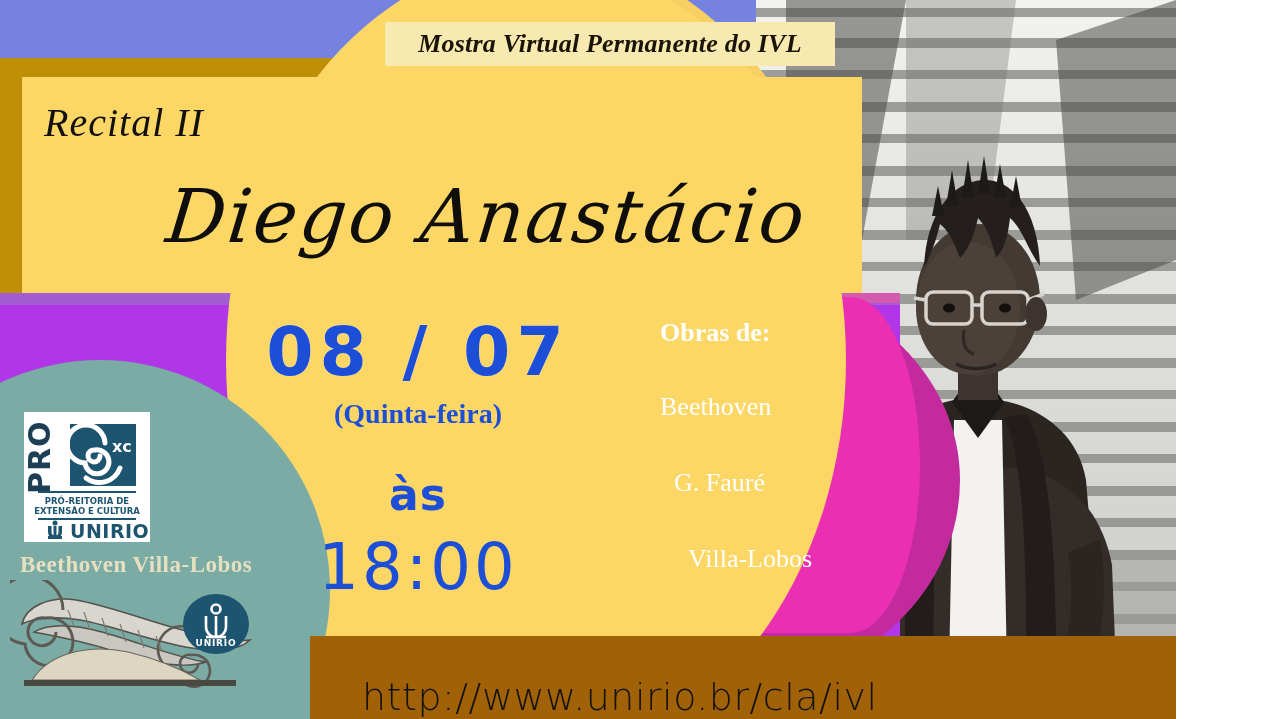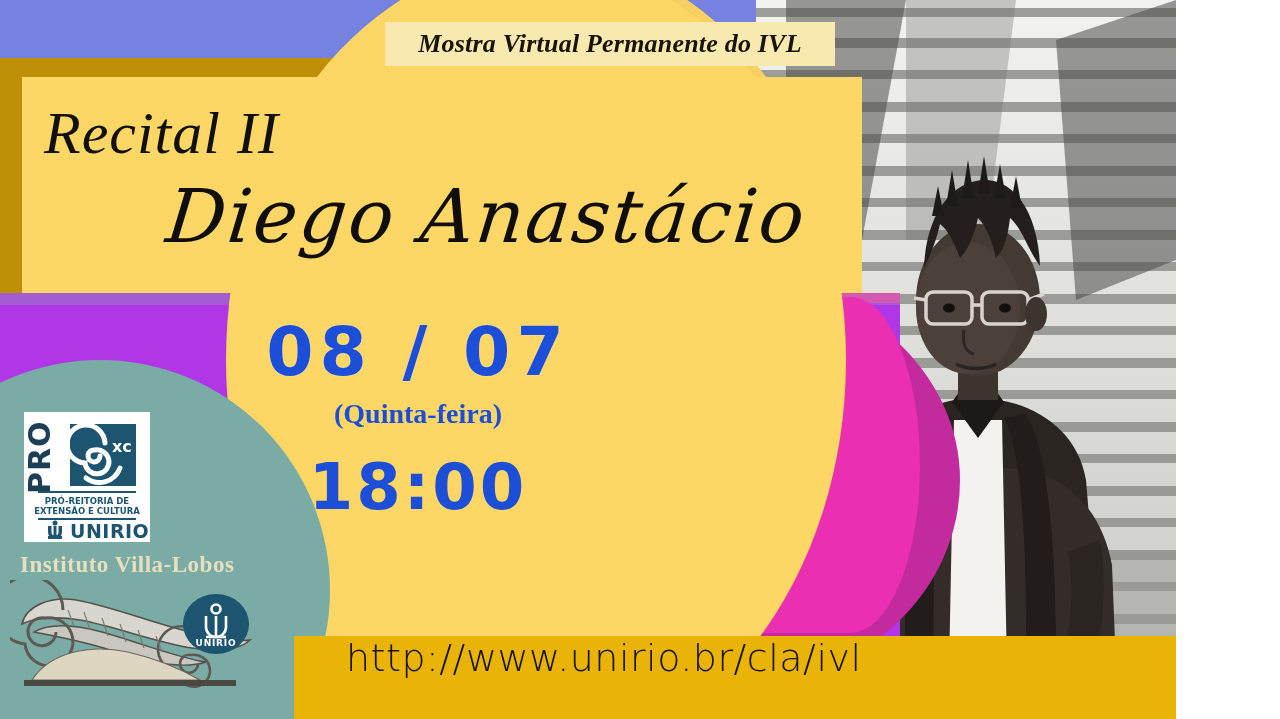--- a/index.html
+++ b/index.html
@@ -67,21 +67,21 @@
   
   .title-panel{
     position:absolute;left:22px;top:77px;width:840px;height:216px;
     background:#fcd765;
     z-index:4;
   }
   .recital{
     position:absolute;left:22px;top:22px;
     font-family:"Liberation Serif",serif;
     font-style:italic;font-weight:400;
-    font-size:60px;color:#12100c;
+    font-size:40px;color:#12100c;
     letter-spacing:1px;
   }
   .artist{
     position:absolute;left:145px;top:96px;
     font-family:"DejaVu Serif",serif;
     font-style:italic;font-weight:400;
     font-size:74px;color:#100e0b;
     letter-spacing:2px;
     transform:skewX(-6deg);
   }
@@ -143,21 +143,21 @@
     font-family:"Liberation Serif",serif;
     font-size:28px;line-height:1.6;margin-top:6px;font-weight:bold;
   }
   .at{
     font-family:"DejaVu Sans",sans-serif;
     font-weight:700;font-size:44px;line-height:1;margin-top:36px;
     letter-spacing:1px;
   }
   .time{
     font-family:"DejaVu Sans",sans-serif;
-    font-weight:700;font-size:64px;line-height:1;margin-top:18px;
+    font-weight:400;font-size:64px;line-height:1;margin-top:18px;
     letter-spacing:3px;
   }
 
   
   .works{
     position:absolute;left:648px;top:318px;width:230px;
     z-index:5;color:#ffffff;
   }
   .works-title{
     font-family:"Liberation Serif",serif;
@@ -168,23 +168,23 @@
     font-family:"Liberation Serif",serif;
     font-weight:400;font-size:26px;
     margin-bottom:46px;
   }
   .work-item.i0{margin-left:12px;}
   .work-item.i1{margin-left:26px;}
   .work-item.i2{margin-left:40px;}
 
   
   .urlbar{
-    position:absolute;left:294px;top:636px;width:970px;height:83px;
-    background:#eab308;z-index:4;
-    display:flex;align-items:flex-start;
+    position:absolute;left:310px;top:636px;width:970px;height:83px;
+    background:#a16207;z-index:4;
+    display:flex;align-items:flex-end;
   }
   .urlbar span{
     font-family:"DejaVu Sans",sans-serif;
     font-weight:300;font-size:38px;color:#15130f;
     margin-left:52px;letter-spacing:.5px;
   }
 
   
   .proexc{
     position:absolute;left:24px;top:412px;width:126px;height:130px;
@@ -350,23 +350,30 @@
   </div>
 
   <div class="title-panel">
     <div class="recital">Recital II</div>
     <div class="artist">Diego Anastácio</div>
   </div>
 
   <div class="datebox">
     <div class="dayfull">08  /  07</div>
     <div class="weekday">(Quinta-feira)</div>
+    <div class="at">às</div>
     <div class="time">18:00</div>
   </div>
 
+  <div class="works">
+    <div class="works-title">Obras de:</div>
+    <div class="work-item i0">Beethoven</div>
+    <div class="work-item i1">G. Fauré</div>
+    <div class="work-item i2">Villa-Lobos</div>
+  </div>
 
   <div class="teal-bottom"></div>
   <div class="urlbar">
     <span>http://www.unirio.br/cla/ivl</span>
   </div>
 
   <div class="proexc">
     <svg viewBox="0 0 126 130" width="126" height="130" aria-hidden="true">
       <rect x="0" y="0" width="126" height="130" fill="#ffffff"></rect>
 
@@ -388,21 +395,21 @@
         <circle cx="31" cy="111" r="2.5"></circle>
         <path d="M24 114 l0 6 a7 7 0 0 0 14 0 l0 -6 l-3.5 0 l0 6 a3.5 3.5 0 0 1 -7 0 l0 -6 z"></path>
         <rect x="29.5" y="114" width="3" height="12"></rect>
         <rect x="24" y="124" width="14" height="3"></rect>
       </g>
       <text x="46" y="126" font-family="DejaVu Sans, sans-serif" font-size="19" font-weight="700" fill="#1d5470" letter-spacing="0.5">UNIRIO</text>
     </svg>
   </div>
 
   <div class="ivl">
-    <div class="ivl-title">Instituto Villa-Lobos</div>
+    <div class="ivl-title">Beethoven Villa-Lobos</div>
     <svg viewBox="0 0 275 112" width="275" height="112" aria-hidden="true">
 
       <g>
         <path d="M12 44 C16 26 40 16 66 20 C100 26 140 42 180 52 C204 58 226 62 240 60
                  C230 70 206 72 182 68 C144 62 104 46 70 40 C46 36 24 38 12 44 Z" fill="#d8d6cf" stroke="#54524c" stroke-width="1.6"></path>
         <path d="M24 52 C38 44 62 44 92 52 C128 62 168 78 196 82
                  C172 90 136 82 100 70 C72 61 44 56 24 52 Z" fill="#c9c7c0" stroke="#54524c" stroke-width="1.4"></path>
 
         <g fill="none" stroke="#5d5a53" stroke-width="3">
           <path d="M46 52 a14 14 0 1 1 -11 -14 a24 24 0 1 1 -20 26 a34 34 0 1 1 38 -34"></path>

